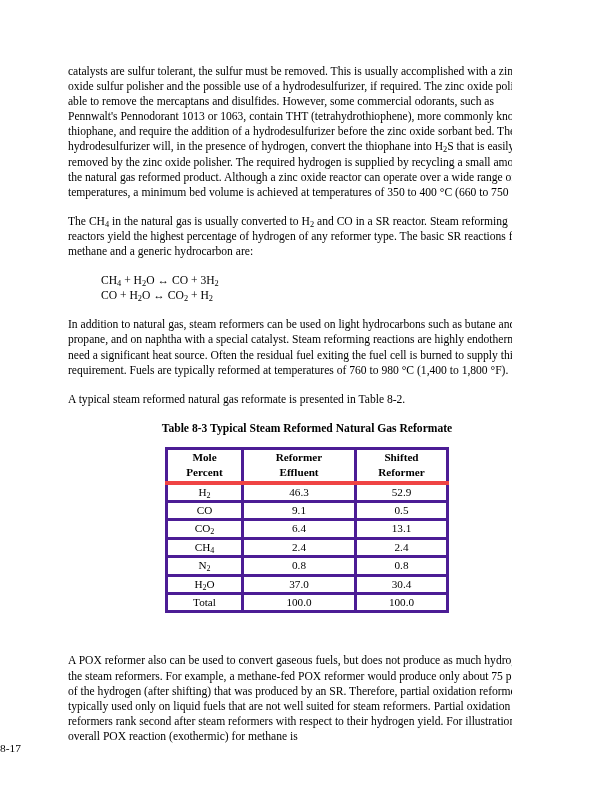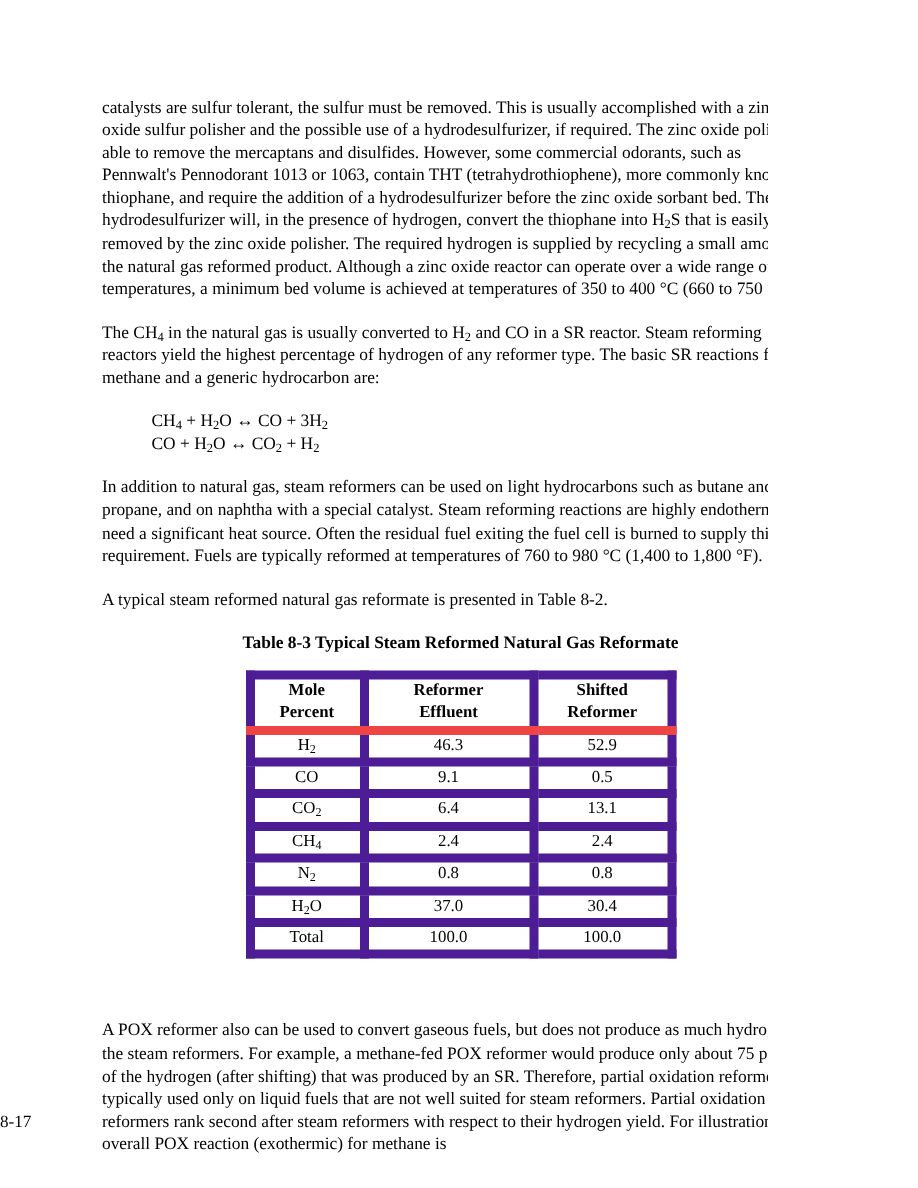--- a/index.html
+++ b/index.html
@@ -72,37 +72,37 @@
     margin: 0 0 14px 0;
   }
   table.reformate {
     border-collapse: collapse;
     width: 281px;
     table-layout: fixed;
     font-size: 11.2px;
   }
   table.reformate th,
   table.reformate td {
-    border: 6px solid #4c1d95;
+    border: 3px solid #4c1d95;
     text-align: center;
     padding: 0;
     height: 15.4px;
     line-height: 15.4px;
     font-weight: normal;
   }
   table.reformate thead th {
     font-weight: bold;
     height: 15.4px;
     line-height: 15.4px;
     vertical-align: middle;
     border-bottom: none;
   }
   table.reformate thead th.hdr-line2 {
     border-top: none;
-    border-bottom: 6px solid #ef4444;
+    border-bottom: 4px solid #ef4444;
   }
   table.reformate col.c1 { width: 76px; }
   table.reformate col.c2 { width: 113px; }
   table.reformate col.c3 { width: 92px; }
 
   .spacer-after-table { height: 26px; }
 
   .page-number {
     position: absolute;
     left: 0;

